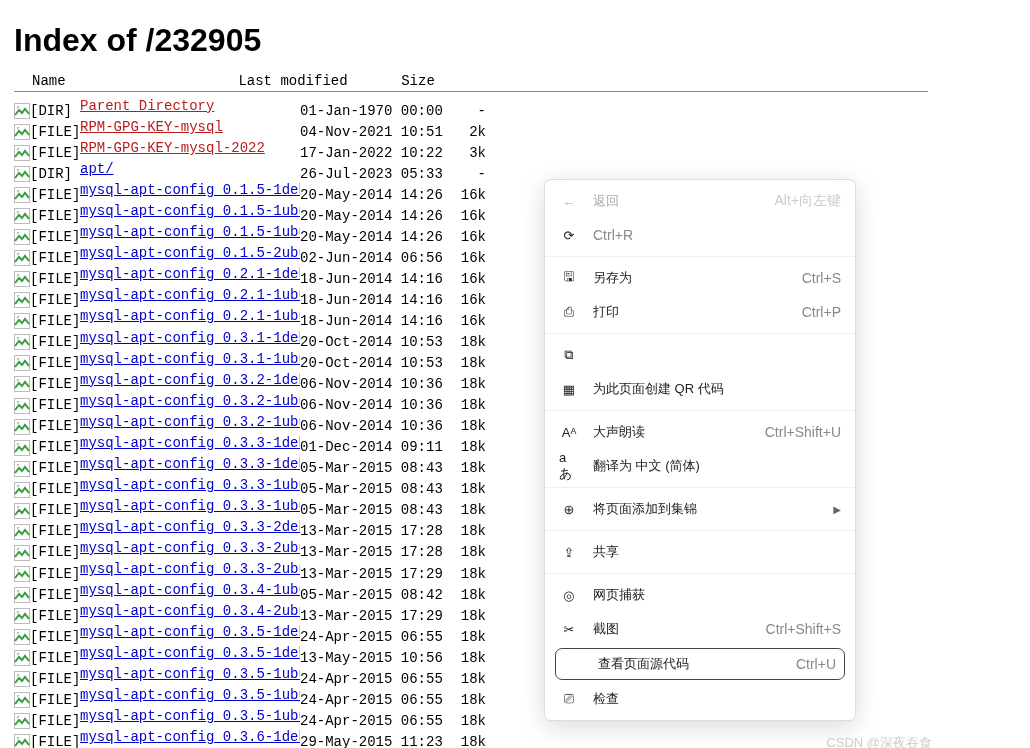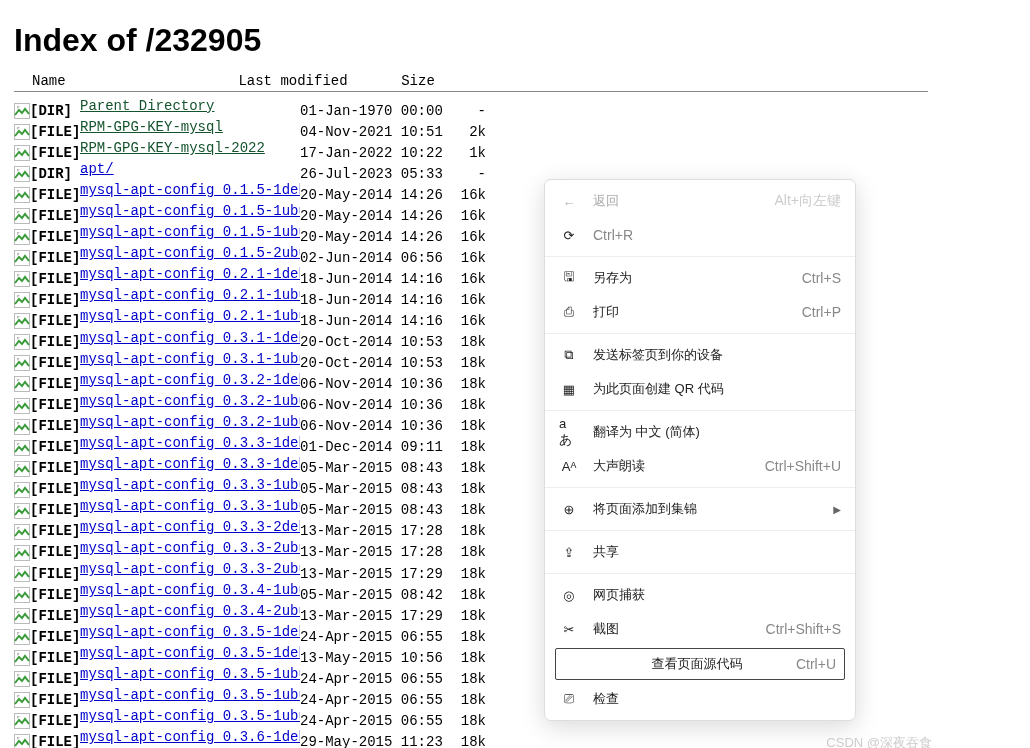--- a/index.html
+++ b/index.html
@@ -6,39 +6,39 @@
   .page{width:942px;height:748px;position:relative;overflow:hidden;margin-top:16px;}
   h1{font-family:"Segoe UI",Arial,sans-serif;font-weight:700;font-size:32px;margin:6px 0 14px 14px;}
   .hdr{font-family:"Courier New",monospace;font-size:14px;margin:0 0 2px 14px;}
   .hdr span.col-name{display:inline-block;width:198px;padding-left:18px;}
   .hdr span.col-mod{display:inline-block;width:138px;}
   .hdr span.col-size{display:inline-block;width:50px;text-align:right;}
   hr{margin:2px 14px 6px 14px;border:none;border-top:1px solid #888;}
   .listing{margin-left:14px;font-family:"Courier New",monospace;font-size:14px;line-height:16.5px;}
   .row{white-space:pre;position:relative;}
   .ico{display:inline-block;vertical-align:middle;margin-right:0;}
-  .type{display:inline-block;width:50px;font-weight:bold;}
+  .type{display:inline-block;width:50px;}
   a.link{color:#0000cc;text-decoration:underline;}
-  a.link.visited{color:#14532d;}
+  a.link.visited{color:#b91c1c;}
   .name{display:inline-block;width:220px;overflow:hidden;white-space:nowrap;}
   .mod{display:inline-block;width:140px;text-align:left;}
   .size{display:inline-block;width:46px;text-align:right;}
   
   svg.broken{width:16px;height:16px;vertical-align:middle;}
   
   .menu{position:absolute;left:544px;top:163px;width:310px;background:#fff;border:1px solid #ddd;border-radius:7px;box-shadow:0 6px 24px rgba(0,0,0,.15);padding:4px 0;font-family:"Microsoft YaHei","Segoe UI",sans-serif;font-size:13px;color:#222;}
   .mi{display:flex;align-items:center;height:34px;padding:0 14px;cursor:default;}
   .mi.disabled{color:#aaa;}
   .mi .micon{width:20px;display:inline-flex;justify-content:center;align-items:center;margin-right:14px;color:inherit;}
   .mi .mlabel{flex:1;white-space:nowrap;}
   .mi .mkey{color:#888;font-size:14px;}
   .mi.disabled .mkey{color:#ccc;}
   .mi .arrow{font-size:10px;color:#666;margin-left:8px;}
   .sep{height:1px;background:#eee;margin:4px 0;}
-  .mi.boxed{margin:2px 10px;padding:0 8px;height:30px;border:1px solid #444;border-radius:2px;text-align:center;}
+  .mi.boxed{margin:2px 10px;padding:0 8px;height:30px;border:1px solid #444;border-radius:7px;}
   .watermark{position:absolute;right:10px;bottom:12px;color:#ccc;font-family:"Microsoft YaHei",sans-serif;font-size:13px;}
 </style>
 </head>
 <body>
 <div class="page">
 
 <h1>Index of /232905</h1>
 
 <div class="hdr">
   <span class="col-name">Name</span>
@@ -55,21 +55,21 @@
           </svg></span><span class="type">[DIR] </span><span class="name"><a class="link visited" href="#">Parent Directory</a></span><span class="mod">01-Jan-1970 00:00</span><span class="size">-</span></div>
       <div class="row"><span class="ico"><svg class="broken" viewBox="0 0 16 16">
             <rect x="0.5" y="0.5" width="15" height="15" fill="#fff" stroke="#bbb"></rect>
             <polyline points="1,12 5,7 8,10 11,6 15,11" fill="none" stroke="#3a9b3a" stroke-width="2"></polyline>
             <polygon points="3,3 6,3 3,6" fill="#bbb"></polygon>
           </svg></span><span class="type">[FILE] </span><span class="name"><a class="link visited" href="#">RPM-GPG-KEY-mysql</a></span><span class="mod">04-Nov-2021 10:51</span><span class="size">2k</span></div>
       <div class="row"><span class="ico"><svg class="broken" viewBox="0 0 16 16">
             <rect x="0.5" y="0.5" width="15" height="15" fill="#fff" stroke="#bbb"></rect>
             <polyline points="1,12 5,7 8,10 11,6 15,11" fill="none" stroke="#3a9b3a" stroke-width="2"></polyline>
             <polygon points="3,3 6,3 3,6" fill="#bbb"></polygon>
-          </svg></span><span class="type">[FILE] </span><span class="name"><a class="link visited" href="#">RPM-GPG-KEY-mysql-2022</a></span><span class="mod">17-Jan-2022 10:22</span><span class="size">1k</span></div>
+          </svg></span><span class="type">[FILE] </span><span class="name"><a class="link visited" href="#">RPM-GPG-KEY-mysql-2022</a></span><span class="mod">17-Jan-2022 10:22</span><span class="size">3k</span></div>
       <div class="row"><span class="ico"><svg class="broken" viewBox="0 0 16 16">
             <rect x="0.5" y="0.5" width="15" height="15" fill="#fff" stroke="#bbb"></rect>
             <polyline points="1,12 5,7 8,10 11,6 15,11" fill="none" stroke="#3a9b3a" stroke-width="2"></polyline>
             <polygon points="3,3 6,3 3,6" fill="#bbb"></polygon>
           </svg></span><span class="type">[DIR] </span><span class="name"><a class="link" href="#">apt/</a></span><span class="mod">26-Jul-2023 05:33</span><span class="size">-</span></div>
       <div class="row"><span class="ico"><svg class="broken" viewBox="0 0 16 16">
             <rect x="0.5" y="0.5" width="15" height="15" fill="#fff" stroke="#bbb"></rect>
             <polyline points="1,12 5,7 8,10 11,6 15,11" fill="none" stroke="#3a9b3a" stroke-width="2"></polyline>
             <polygon points="3,3 6,3 3,6" fill="#bbb"></polygon>
           </svg></span><span class="type">[FILE] </span><span class="name"><a class="link" href="#">mysql-apt-config_0.1.5-1debian..&gt;</a></span><span class="mod">20-May-2014 14:26</span><span class="size">16k</span></div>
@@ -227,35 +227,34 @@
         <span class="mkey">Ctrl+S</span>
       </div>
       <div class="mi">
         <span class="micon">⎙</span>
         <span class="mlabel">打印</span>
         <span class="mkey">Ctrl+P</span>
       </div>
       <div class="sep"></div>
       <div class="mi">
         <span class="micon">⧉</span>
-        <span class="mlabel">发送标签页到你的设备</span>
       </div>
       <div class="mi">
         <span class="micon">▦</span>
         <span class="mlabel">为此页面创建 QR 代码</span>
       </div>
       <div class="sep"></div>
-      <div class="mi">
-        <span class="micon">aあ</span>
-        <span class="mlabel">翻译为 中文 (简体)</span>
-      </div>
       <div class="mi">
         <span class="micon">Aᴬ</span>
         <span class="mlabel">大声朗读</span>
         <span class="mkey">Ctrl+Shift+U</span>
+      </div>
+      <div class="mi">
+        <span class="micon">aあ</span>
+        <span class="mlabel">翻译为 中文 (简体)</span>
       </div>
       <div class="sep"></div>
       <div class="mi">
         <span class="micon">⊕</span>
         <span class="mlabel">将页面添加到集锦</span>
         <span class="arrow">▶</span>
       </div>
       <div class="sep"></div>
       <div class="mi">
         <span class="micon">⇪</span>

